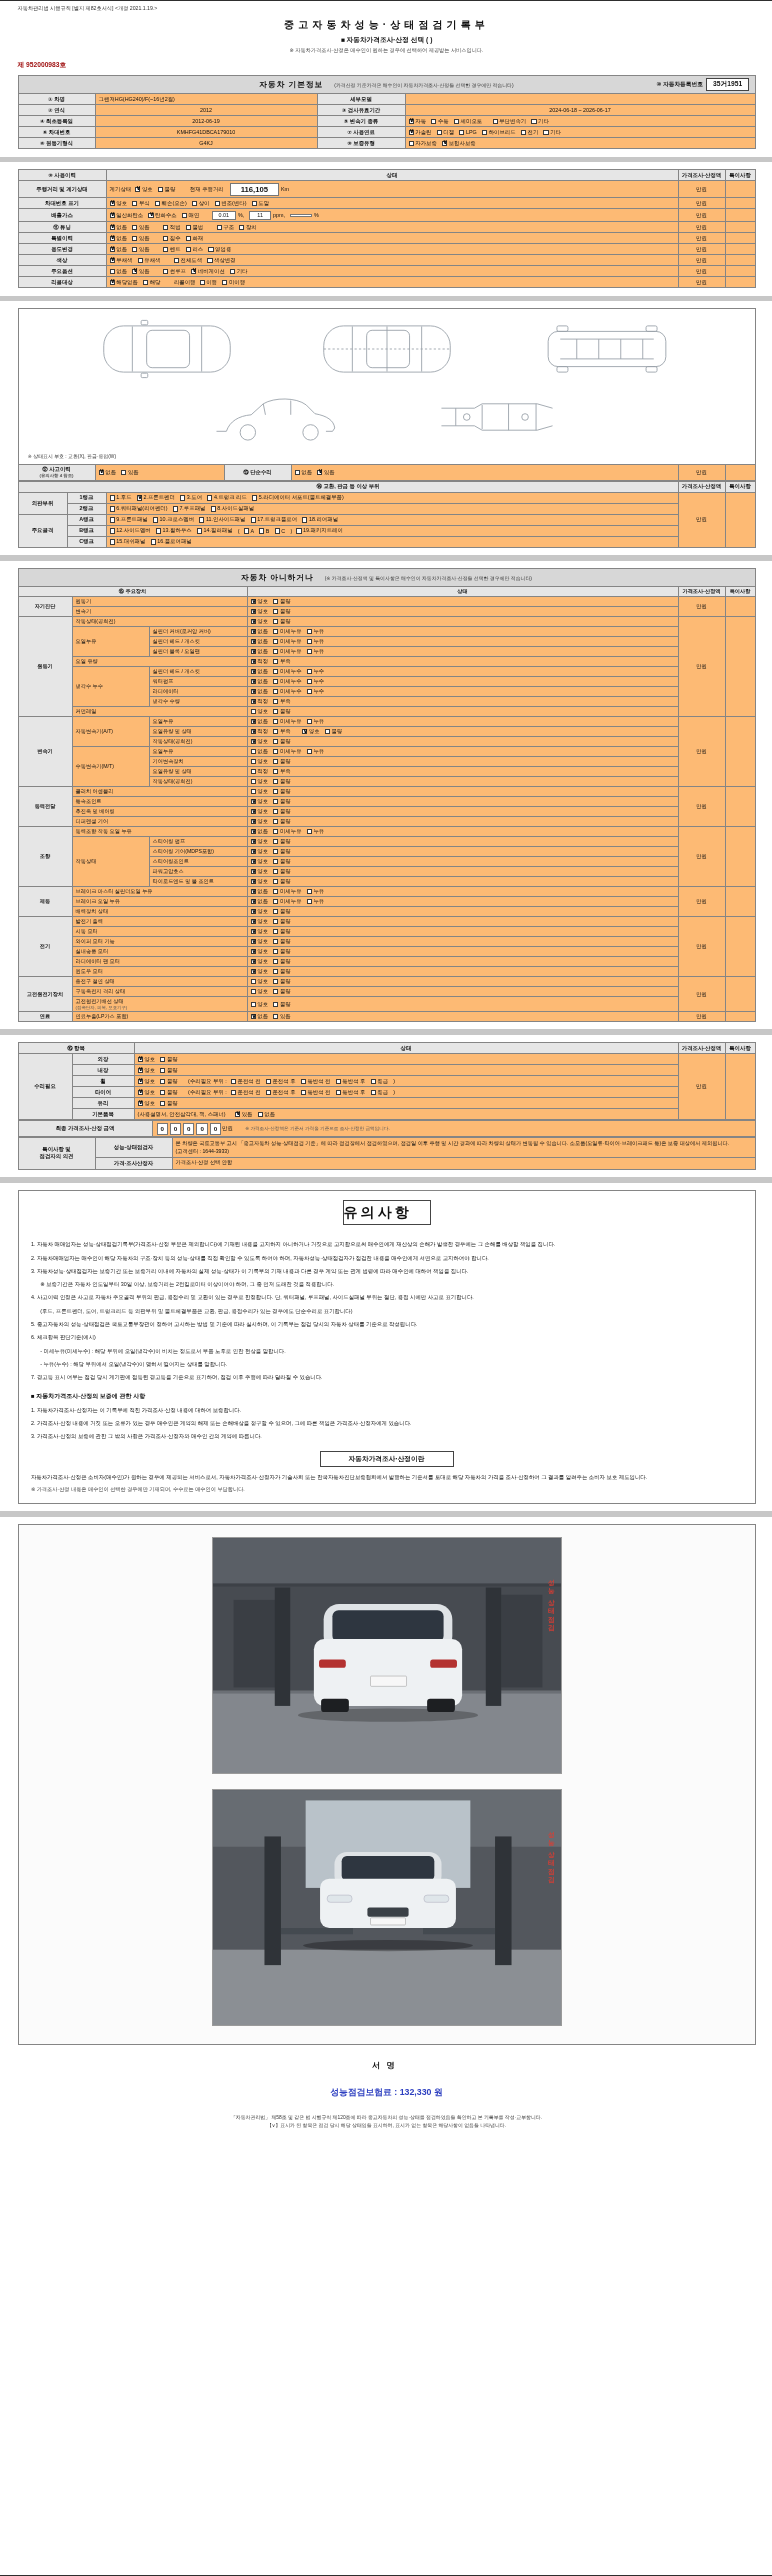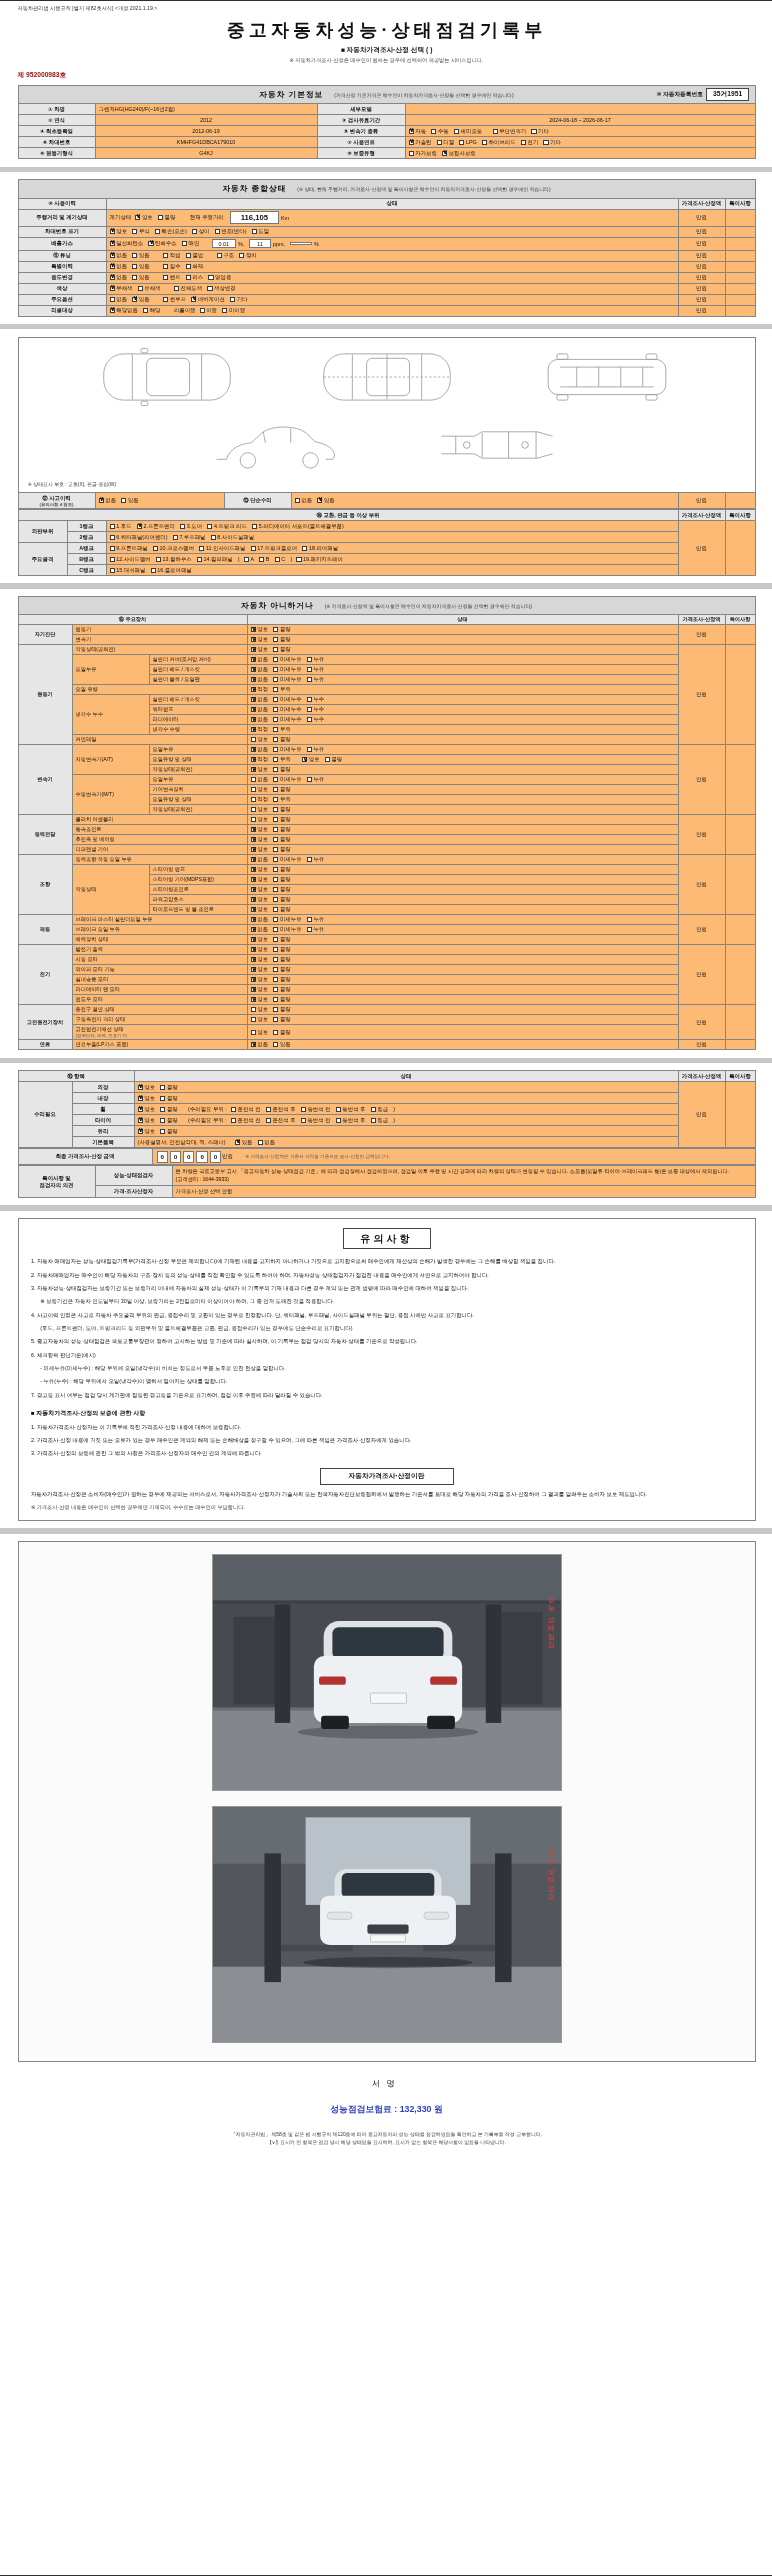--- a/index.html
+++ b/index.html
@@ -1,20 +1,20 @@
 <!DOCTYPE html>
 <html style="font-size:8.2px"><head>
 <meta charset="utf-8">
 <style>
 *{box-sizing:border-box}
 body{margin:0;background:#fff;font-family:"Liberation Sans","DejaVu Sans",sans-serif;color:#111}
 .sheet{width:773px;min-height:2576px;border-top:1.5px solid #2e2e2e;border-bottom:1.5px solid #2e2e2e;padding:3.1px 17.5px 12.4px;position:relative;background:#fff}
 .topline{font-size:5.2px;color:#333;margin:1px 0 3.1px}
 .titleblock{text-align:center;padding:3.1px 0 1px}
-.main-title{font-size:18px;font-weight:bold;letter-spacing:4.1px}
+.main-title{font-size:10px;font-weight:bold;letter-spacing:4.1px}
 .sub-title{font-size:6.7px;font-weight:bold;margin-top:4.1px}
 .sub-note2{font-size:5.2px;color:#444;margin-top:1.5px}
 .doc-no{text-align:left;font-size:6.7px;font-weight:bold;color:#a01212;margin:7.2px 0 3.1px}
 .sec{margin-top:1px}
 .sec-bar{display:flex;align-items:center;justify-content:center;gap:11px;background:#d7d7d7;border:0.5px solid #858585;border-bottom:none;padding:3.6px 5.2px;position:relative}
 .sec-title{font-size:7.7px;font-weight:bold;letter-spacing:1px}
 .sec-note{font-size:4.9px;color:#333;font-weight:normal}
 .sec-right{position:absolute;right:5.2px;display:flex;align-items:center;gap:3.1px;font-size:5.7px;font-weight:bold}
 .regbox{border:0.8px solid #444;background:#fff;padding:1px 6.2px;font-size:6.7px}
 .ftab{width:100%;border-collapse:collapse;table-layout:fixed;background:#fdba74}
@@ -34,32 +34,32 @@
 .tk-v.big{font-size:7.7px;font-weight:bold;padding:1px 4.1px}
 .tk-v.dig{min-width:0;width:11.3px;padding:1.5px 0;margin:0 1px;font-weight:bold;font-size:6.2px}
 .tk-u{margin-right:3.1px;font-size:5.4px}
 .tk-g{display:inline-block;flex:none}
 .cell-sub{font-size:4.4px;color:#555}
 .band{height:5.7px;background:#c7c7c7;margin:7.2px -17.5px}
 .diagrams{border:0.5px solid #858585;border-bottom:none;background:#fff;padding:6.2px 5.2px 1px;display:flex;flex-wrap:wrap;justify-content:center;column-gap:24px;row-gap:2.1px}
 .diag{width:196px;height:66px}
 .legend{width:100%;font-size:4.9px;color:#333;padding:1px 4.1px 4.1px;text-align:left}
 .notices-box{border:0.5px solid #858585;background:#fff;padding:9.3px 12.4px}
-.nt-title{width:88px;margin:0 auto 8px;text-align:center;border:0.8px solid #444;font-weight:bold;font-size:10px;padding:2.6px 0;letter-spacing:3.1px}
+.nt-title{width:88px;margin:0 auto 15px;text-align:left;border:0.8px solid #444;font-weight:bold;font-size:14px;padding:2.6px 0;letter-spacing:3.1px}
 .nt{font-size:5.4px;line-height:1.8;margin-bottom:3.6px}
 .nt.ind{padding-left:9.3px;color:#222}
 .nt.b{font-weight:bold;margin-top:8.2px;font-size:6px}
 .pr-box{width:134px;margin:9.3px auto 5.2px;text-align:center;border:0.8px solid #444;font-weight:bold;font-size:6.7px;padding:2.6px 0}
 .pr-body{font-size:5.4px;line-height:1.8}
 .pr-note{font-size:5.2px;color:#333;margin-top:4.1px}
 .photos-area{border:0.5px solid #858585;background:#fbfbfb;padding:12.4px 0 4.1px;text-align:center}
 .photo{position:relative;width:350px;height:237px;margin:0 auto 14.4px;border:0.5px solid #9a9a9a;overflow:hidden;background:#4a4d52}
 .wm{position:absolute;right:5.2px;top:36px;writing-mode:vertical-rl;color:#e03c31;font-size:6.7px;font-weight:bold;letter-spacing:1.5px;opacity:.9}
 .sign-area{text-align:center;padding:11.3px 0 0}
-.sign-label{font-size:8.2px;font-weight:normal;letter-spacing:6.2px;margin:4.1px 0 15.5px}
+.sign-label{font-size:8.2px;font-weight:bold;letter-spacing:6.2px;margin:4.1px 0 15.5px}
 .fee{color:#2d3fc0;font-size:8.8px;font-weight:bold;margin-bottom:15px}
 .foot{font-size:4.9px;color:#333;margin-top:2.1px}
 </style>
 </head>
 <body>
 
 <div class="sheet">
 
   <div class="topline">자동차관리법 시행규칙 [별지 제82호서식] &lt;개정 2021.1.19.&gt;</div>
 
@@ -181,24 +181,20 @@
               </td>
             </tr>
           </tbody>
         </table>
       </div>
   </div>
 
   <div class="band"></div>
 
   <div class="sec">
-    <div class="sec-bar">
-      <span class="sec-title">자동차 종합상태</span>
-      <span class="sec-note">(※ 상태, 현재 주행거리, 가격조사·산정액 및 특이사항은 매수인이 자동차가격조사·산정을 선택한 경우에만 적습니다)</span>
-    </div>
     <div>
         <table class="ftab ">
           <colgroup>
             <col style="width: 88px;">
             <col>
             <col style="width: 47px;">
             <col style="width: 30px;">
           </colgroup>
           <tbody>
             <tr>

